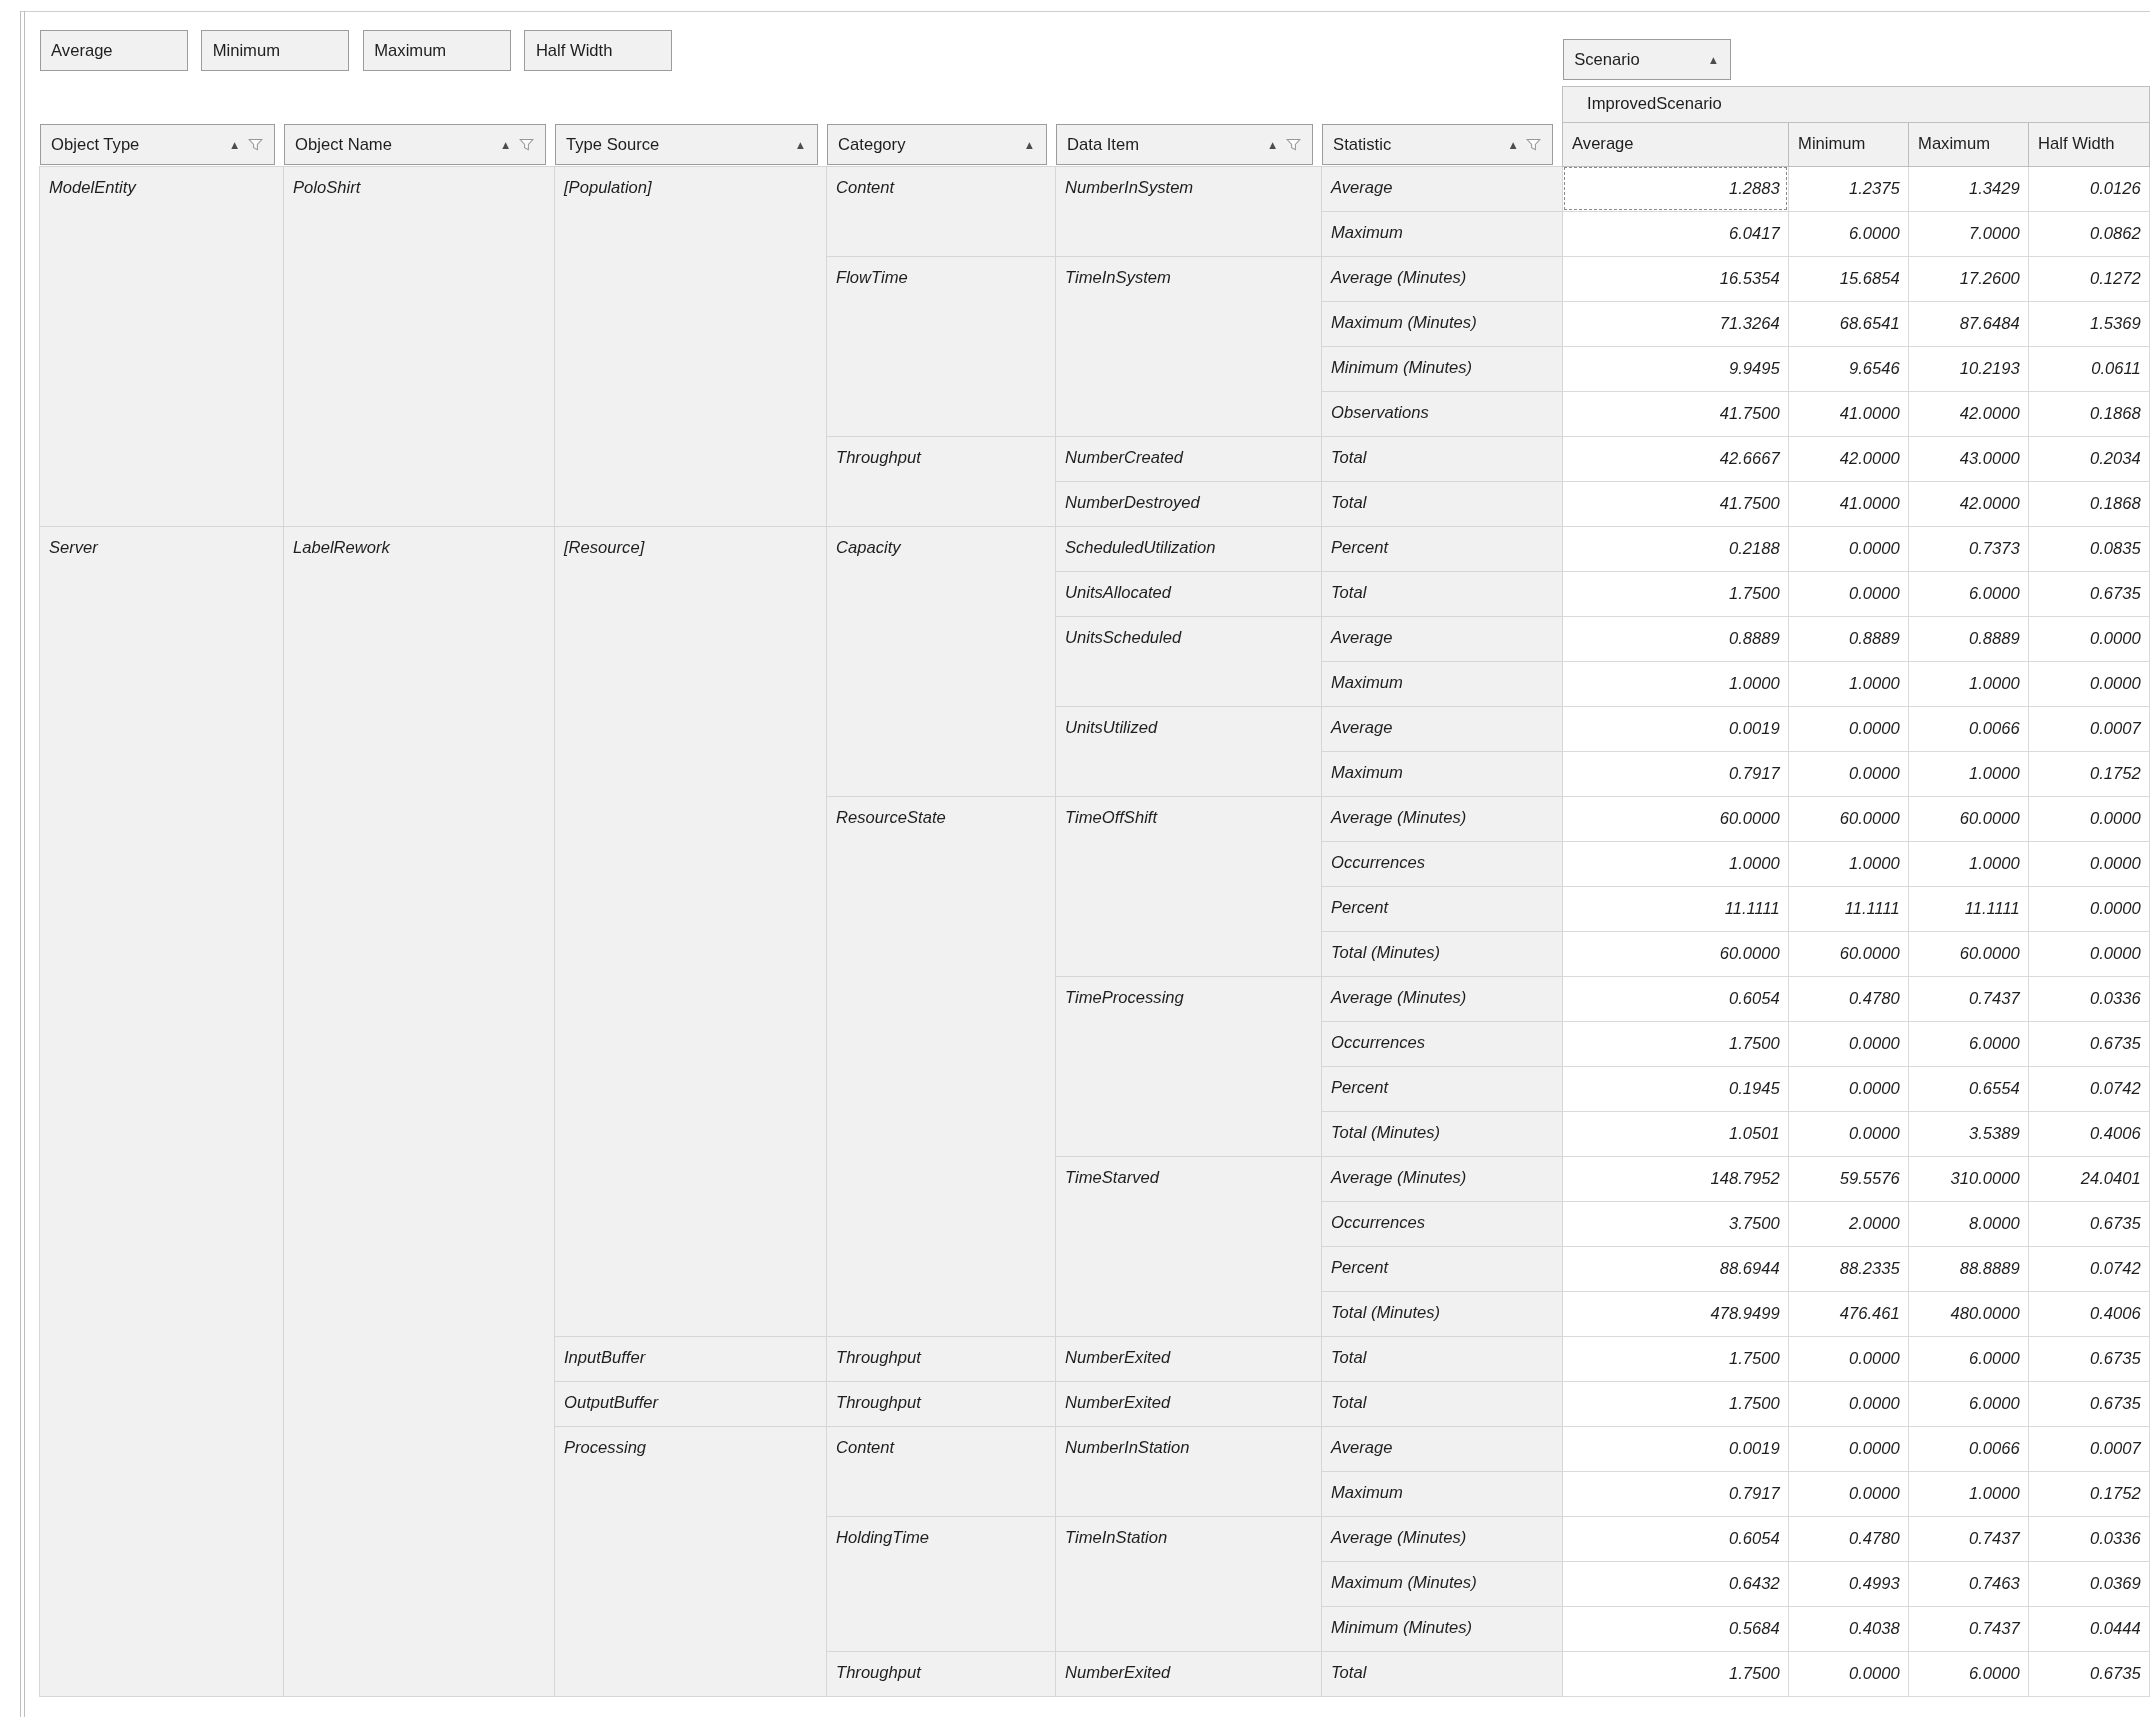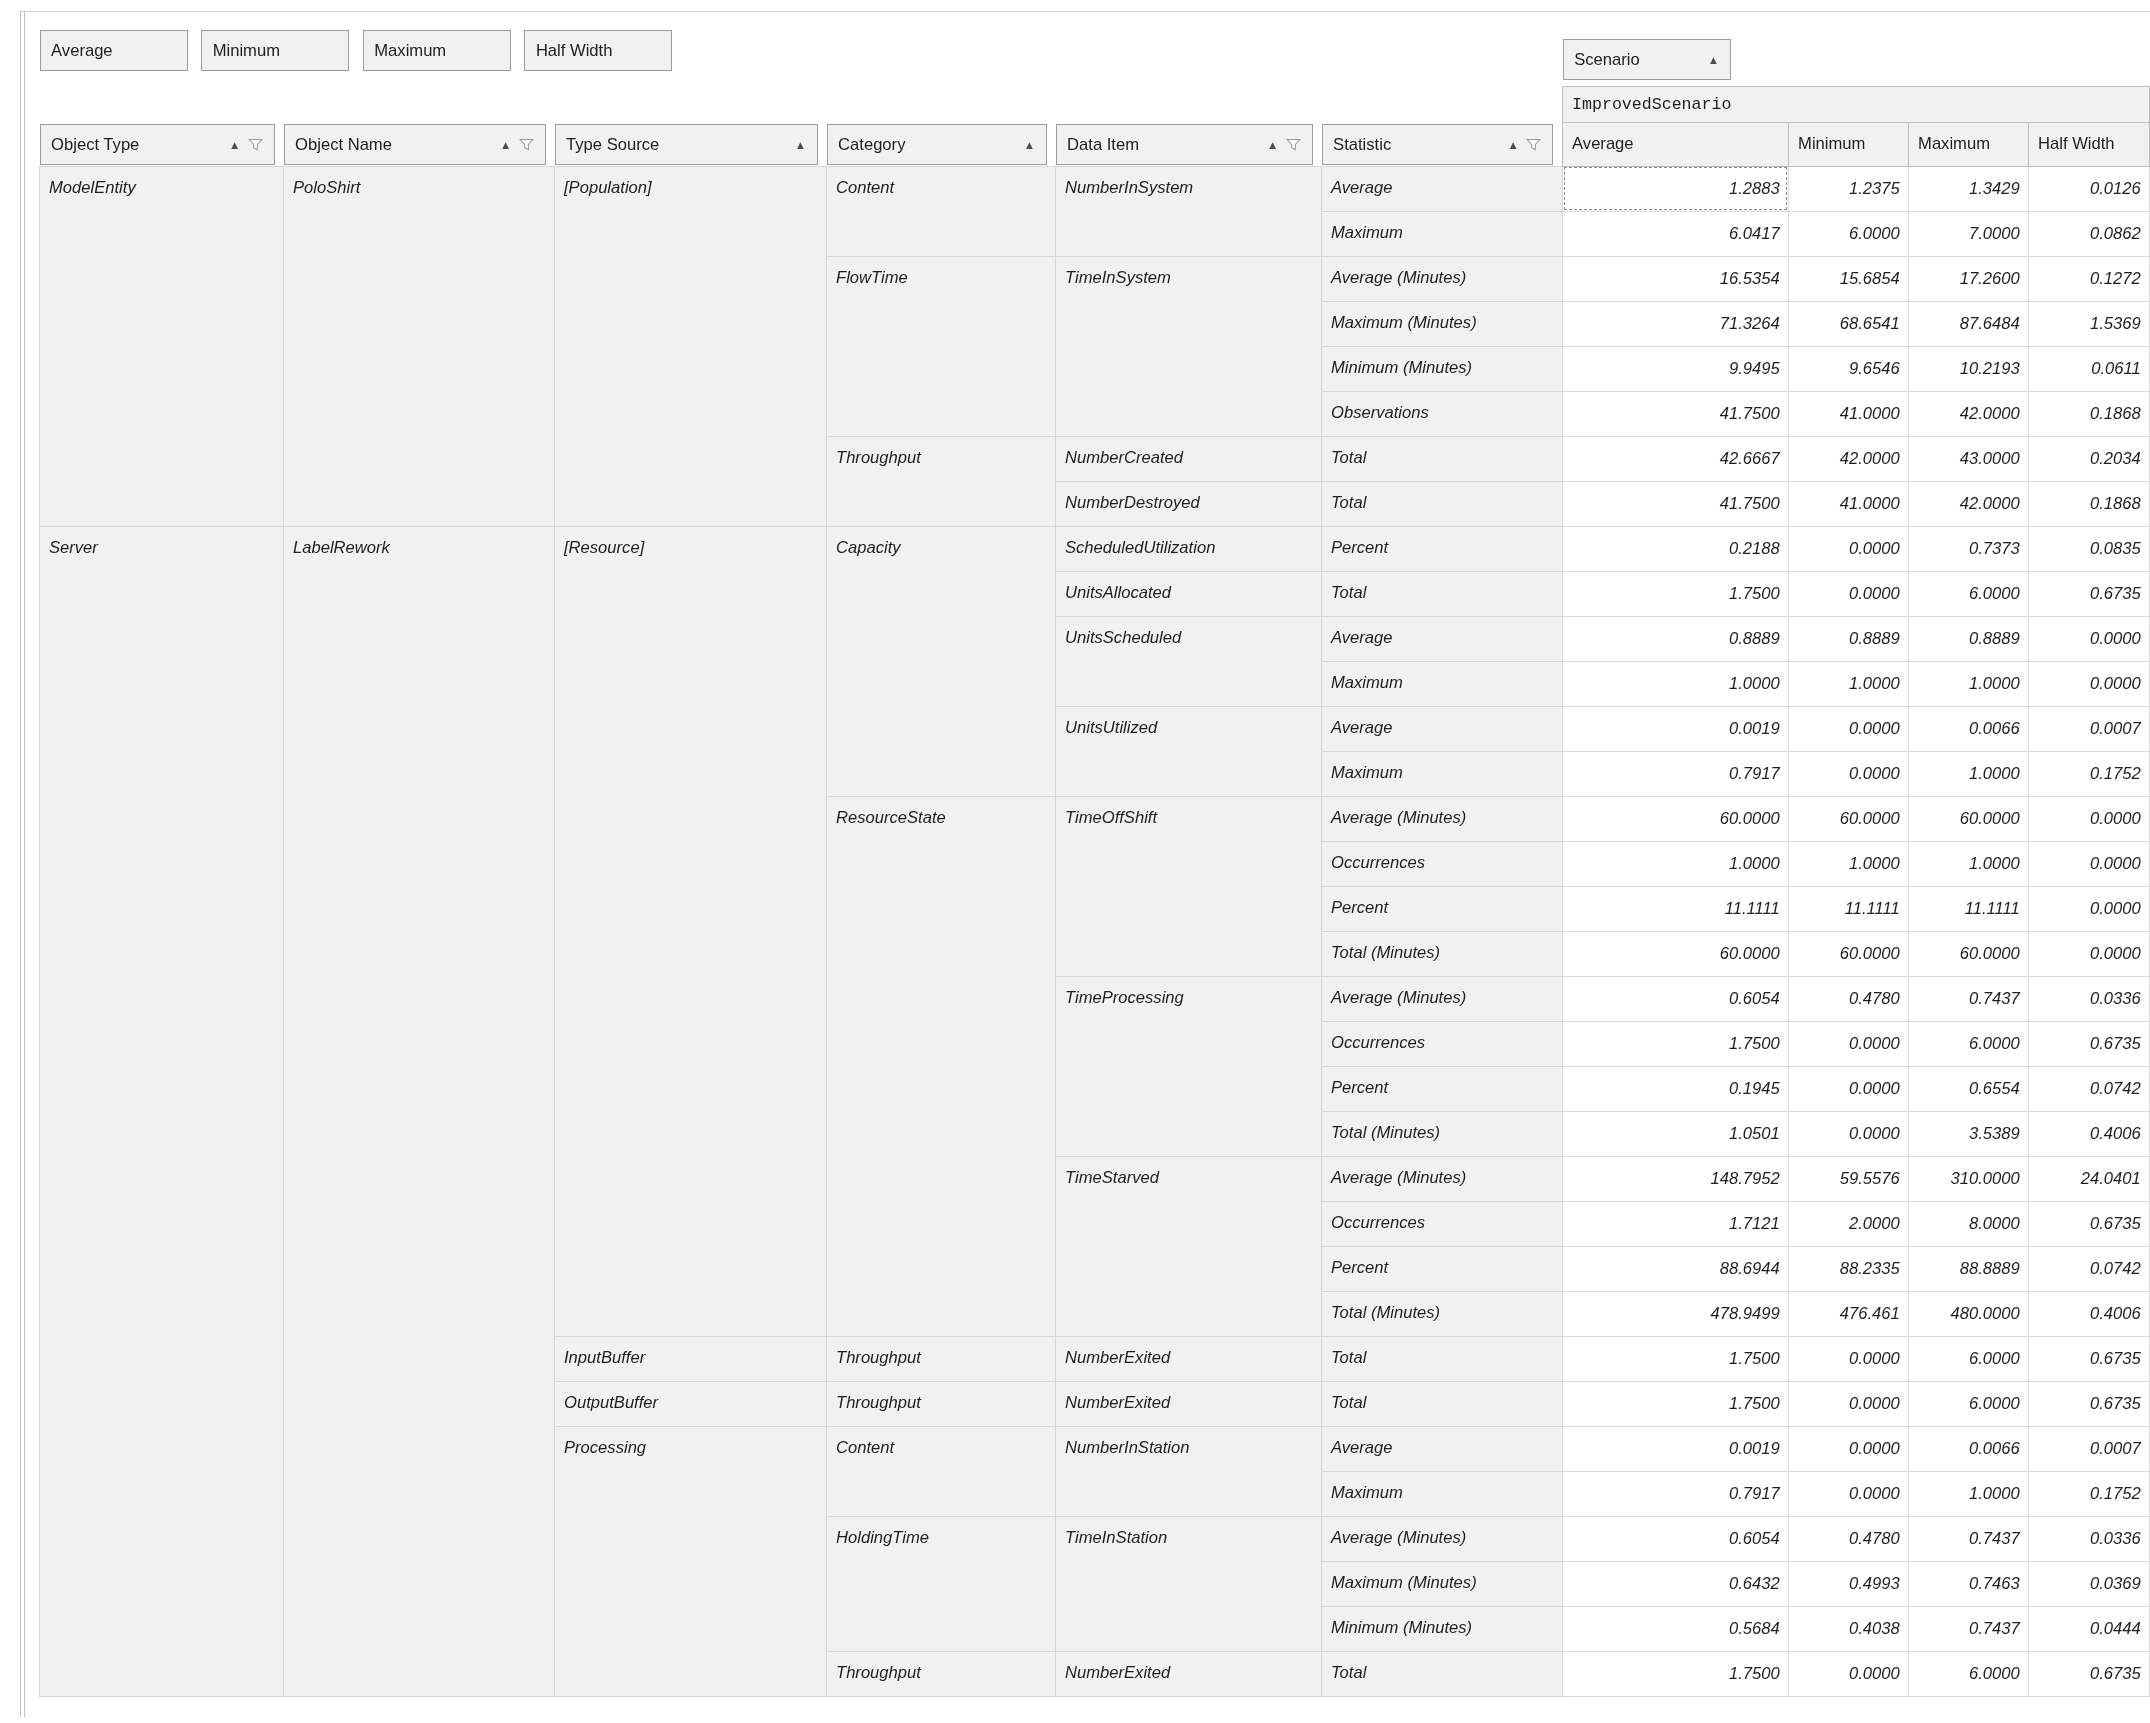--- a/index.html
+++ b/index.html
@@ -14,21 +14,21 @@
   tr.hdr-row{height:44px;}
   .chips{display:flex;gap:13.6px;}
   .chip{height:41px;box-sizing:border-box;background:#f1f1f1;border:0.8px solid #9c9c9c;
     display:inline-flex;align-items:center;padding:0 10.6px;font-size:16.6px;}
   .dchip{width:148px;}
   .scenario{width:168px;margin-top:9px;}
   .fchip{width:calc(100% - 9px);margin-top:2px;}
   .lbl{flex:1;text-align:left;white-space:nowrap;overflow:hidden;}
   .sort{font-size:11.4px;color:#4d4d4d;margin-left:7.6px;flex:0 0 auto;}
   .funnel{margin-left:7.6px;display:inline-flex;flex:0 0 auto;}
-  td.band{background:#f1f1f1;border:0.8px solid #bfbfbf;padding:0 9px;font-size:16.6px;text-align:left;vertical-align:middle;font-family:Liberation Mono, monospace;}
+  td.band{background:#f1f1f1;border:0.8px solid #bfbfbf;padding:0 24px;font-size:16.6px;text-align:left;vertical-align:middle;}
   td.vh{background:#f1f1f1;border:0.8px solid #bdbdbd;padding:0 9px;font-size:16.6px;text-align:left;vertical-align:middle;}
   tbody tr{height:45px;font-style:italic;}
   td.rh{background:#f1f1f1;border:0.8px solid #d6d6d6;padding:11.4px 6px 0 9px;vertical-align:top;
     text-align:left;font-size:16.6px;line-height:1.2;white-space:nowrap;overflow:hidden;}
   td.num{background:#ffffff;border:0.8px solid #dadada;padding:0 8.3px;text-align:right;
     vertical-align:middle;font-size:16.6px;white-space:nowrap;overflow:hidden;}
   td.selected{position:relative;margin-left:12px;}
   td.selected::after{content:"";position:absolute;inset:0.8px;border:1.5px dashed #8a8a8a;pointer-events:none;}
 </style>
 </head>
@@ -309,21 +309,21 @@
       <tr>
         <td class="rh" rowspan="4">TimeStarved</td>
         <td class="rh">Average (Minutes)</td>
         <td class="num">148.7952</td>
         <td class="num">59.5576</td>
         <td class="num">310.0000</td>
         <td class="num">24.0401</td>
       </tr>
       <tr>
         <td class="rh">Occurrences</td>
-        <td class="num">1.7121</td>
+        <td class="num">3.7500</td>
         <td class="num">2.0000</td>
         <td class="num">8.0000</td>
         <td class="num">0.6735</td>
       </tr>
       <tr>
         <td class="rh">Percent</td>
         <td class="num">88.6944</td>
         <td class="num">88.2335</td>
         <td class="num">88.8889</td>
         <td class="num">0.0742</td>

